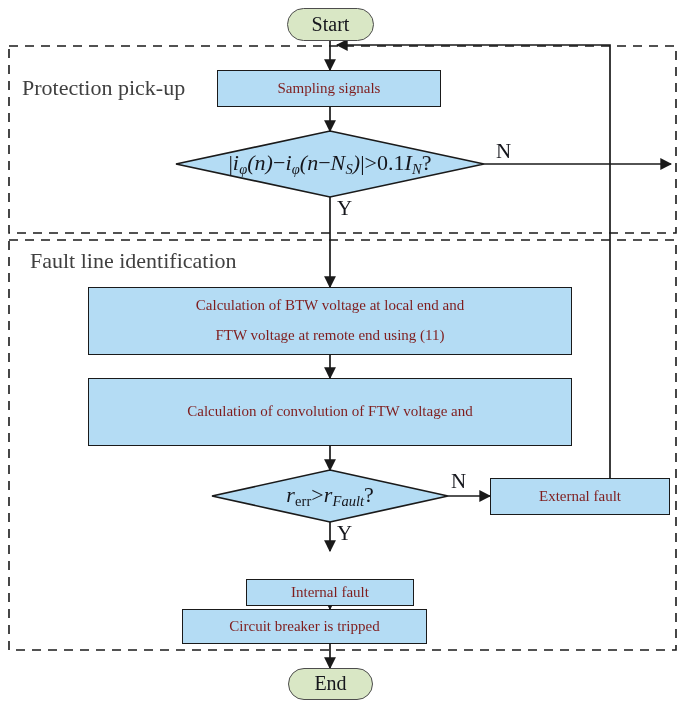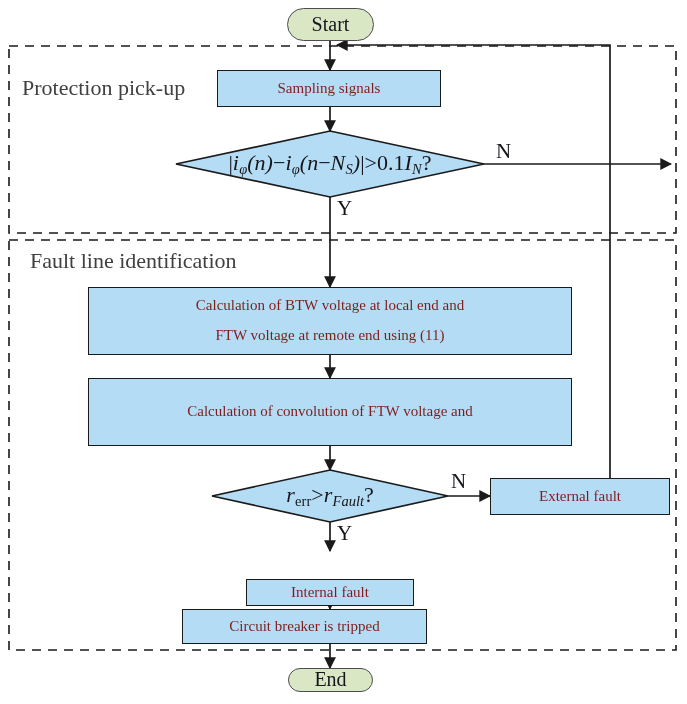--- a/index.html
+++ b/index.html
@@ -154,21 +154,21 @@
   </div>
 
   <div class="node process" style="left:246px; top:551px; width:168px; height:27px;margin-top:28px;">
     <span>Internal fault</span>
   </div>
 
   <div class="node process" style="left:182px; top:609px; width:245px; height:35px;">
     <span>Circuit breaker is tripped</span>
   </div>
 
-  <div class="node terminal" style="left:288px; top:668px; width:85px; height:24px;">
+  <div class="node terminal" style="left:288px; top:668px; width:85px; height:32px;">
     <span>End</span>
   </div>
 
   <div class="section-label" style="left:22px; top:75px;">
     <span>Protection pick-up</span>
   </div>
 
   <div class="section-label" style="left:22px; top:248px;margin-left:8px;">
     <span>Fault line identification</span>
   </div>

